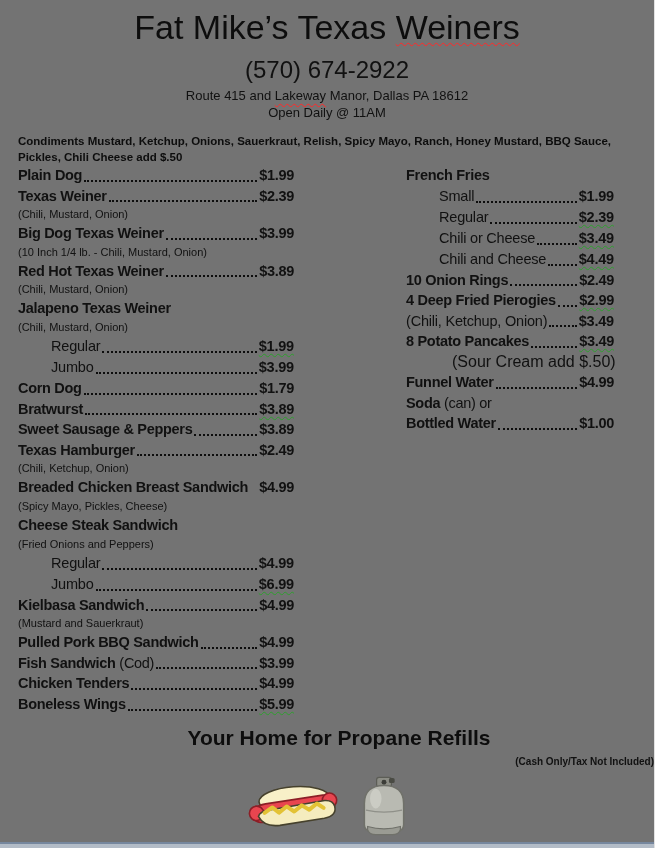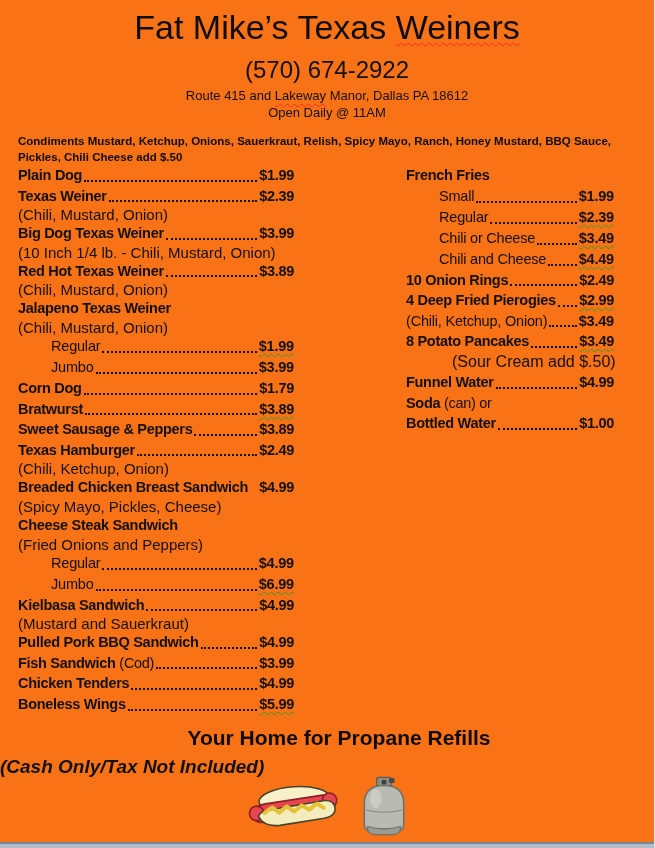--- a/index.html
+++ b/index.html
@@ -1,17 +1,17 @@
 <!DOCTYPE html>
 <html><head>
 <meta charset="utf-8">
 <style>
   html,body{margin:0;padding:0;background:#fff;}
   .page{
-    position:relative; width:655px; height:848px; background:#f97316;
+    position:relative; width:655px; height:848px; background:#737373;
     font-family:"Liberation Sans", sans-serif; color:#111; overflow:hidden;
     border-right:1px solid #e2e2e2; box-sizing:border-box;
   }
   .title{
     position:absolute; top:8px; left:0; width:100%; text-align:center;
     font-size:34px; font-weight:400; letter-spacing:0px; color:#0d0d0d;
   }
   .phone{
     position:absolute; top:56px; left:0; width:100%; text-align:center;
     font-size:24px; font-weight:400;
@@ -40,37 +40,37 @@
   }
   .menu{
     position:absolute; top:165px; left:18px; display:flex; align-items:flex-start;
   }
   .col{ display:flex; flex-direction:column; }
   .col-left{ width:276px; }
   .col-right{ width:208px; margin-left:112px; }
   .row{ display:flex; white-space:nowrap; }
   .r-item{ font-size:14.5px; font-weight:700; line-height:20.6px; letter-spacing:-0.3px; }
   .r-sub{ font-size:14.5px; font-weight:400; line-height:21px; padding-left:33px; letter-spacing:-0.2px; }
-  .r-note{ font-size:15px; font-weight:400; line-height:17px; letter-spacing:0; }
+  .r-note{ font-size:11px; font-weight:400; line-height:17px; letter-spacing:0; }
   .r-noteprice{ font-size:14.5px; font-weight:400; line-height:20.6px; letter-spacing:-0.2px; }
   .r-subnote{ font-size:16px; font-weight:400; line-height:20px; padding-left:46px; }
   .reg{ font-weight:400; }
   .price{ font-weight:700; }
   .leader{
     flex:1 1 auto; min-width:3px; border-bottom:2.4px dotted #0d0d0d;
     align-self:flex-end; margin:0 2px 4px 2px;
   }
   .spacer{ flex:1 1 auto; min-width:6px; }
   .tagline{
     position:absolute; top:726px; left:12px; width:100%; text-align:center;
     font-size:21px; font-weight:700; color:#0d0d0d;
   }
   .cashnote{
-    position:absolute; top:756px; left:0; width:100%; text-align:left;
-    font-size:19px; font-weight:700;font-style:italic;
+    position:absolute; top:756px; left:0; width:100%; text-align:right;
+    font-size:10px; font-weight:700;
   }
   .icons{
     position:absolute; top:774px; left:0; width:100%;
     display:flex; justify-content:center; align-items:center; gap:14px;
   }
   .icons .hd{ transform:rotate(-4deg); margin-right:4px; }
   .bottombar{
     position:absolute; bottom:0; left:0; width:100%; height:4px;
     background:#b3bcc7; border-top:2px solid #76879e;
   }

